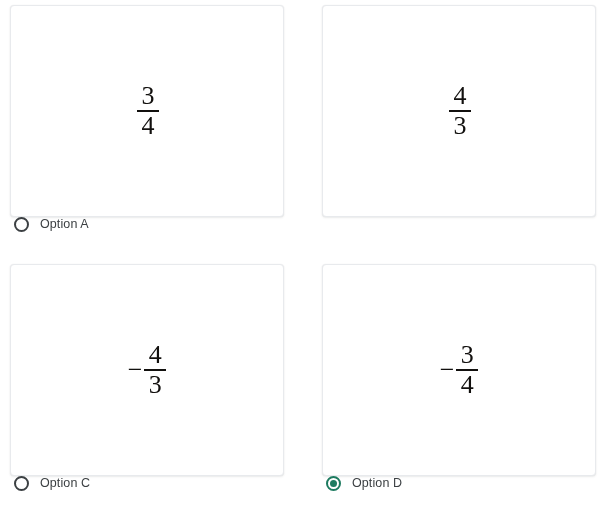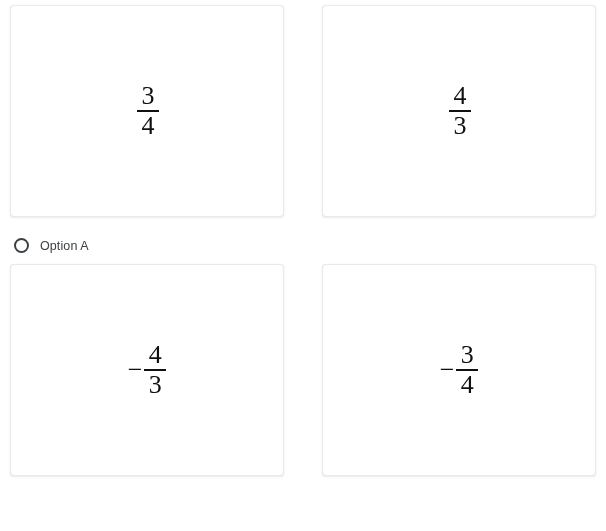--- a/index.html
+++ b/index.html
@@ -83,21 +83,21 @@
     background: #12100e;
   }
 
   .frac-den {
     padding: 1px 3px 0 3px;
     line-height: 1.02;
   }
 
   .option-row {
     display: flex;
-    align-items: flex-end;
+    align-items: flex-start;
     height: 36px;
     padding-left: 4px;
     gap: 11px;
     cursor: pointer;
   }
 
   .radio {
     width: 15px;
     height: 15px;
     flex: 0 0 auto;
@@ -174,28 +174,40 @@
     <div class="option-card">
       <div class="fraction-expr">
         <span class="minus-sign">−</span>
         <span class="fraction-stack">
           <span class="frac-num">4</span>
           <span class="frac-bar"></span>
           <span class="frac-den">3</span>
         </span>
       </div>
     </div>
+    <div class="option-row">
+      <span class="radio">
+        <span class="radio-dot"></span>
+      </span>
+      <span class="option-label">Option C</span>
+    </div>
   </div>
 
   <div class="option-block">
     <div class="option-card">
       <div class="fraction-expr">
         <span class="minus-sign">−</span>
         <span class="fraction-stack">
           <span class="frac-num">3</span>
           <span class="frac-bar"></span>
           <span class="frac-den">4</span>
         </span>
       </div>
     </div>
+    <div class="option-row">
+      <span class="radio selected">
+        <span class="radio-dot"></span>
+      </span>
+      <span class="option-label">Option D</span>
+    </div>
   </div>
 
 </div>
 
 </body></html>

